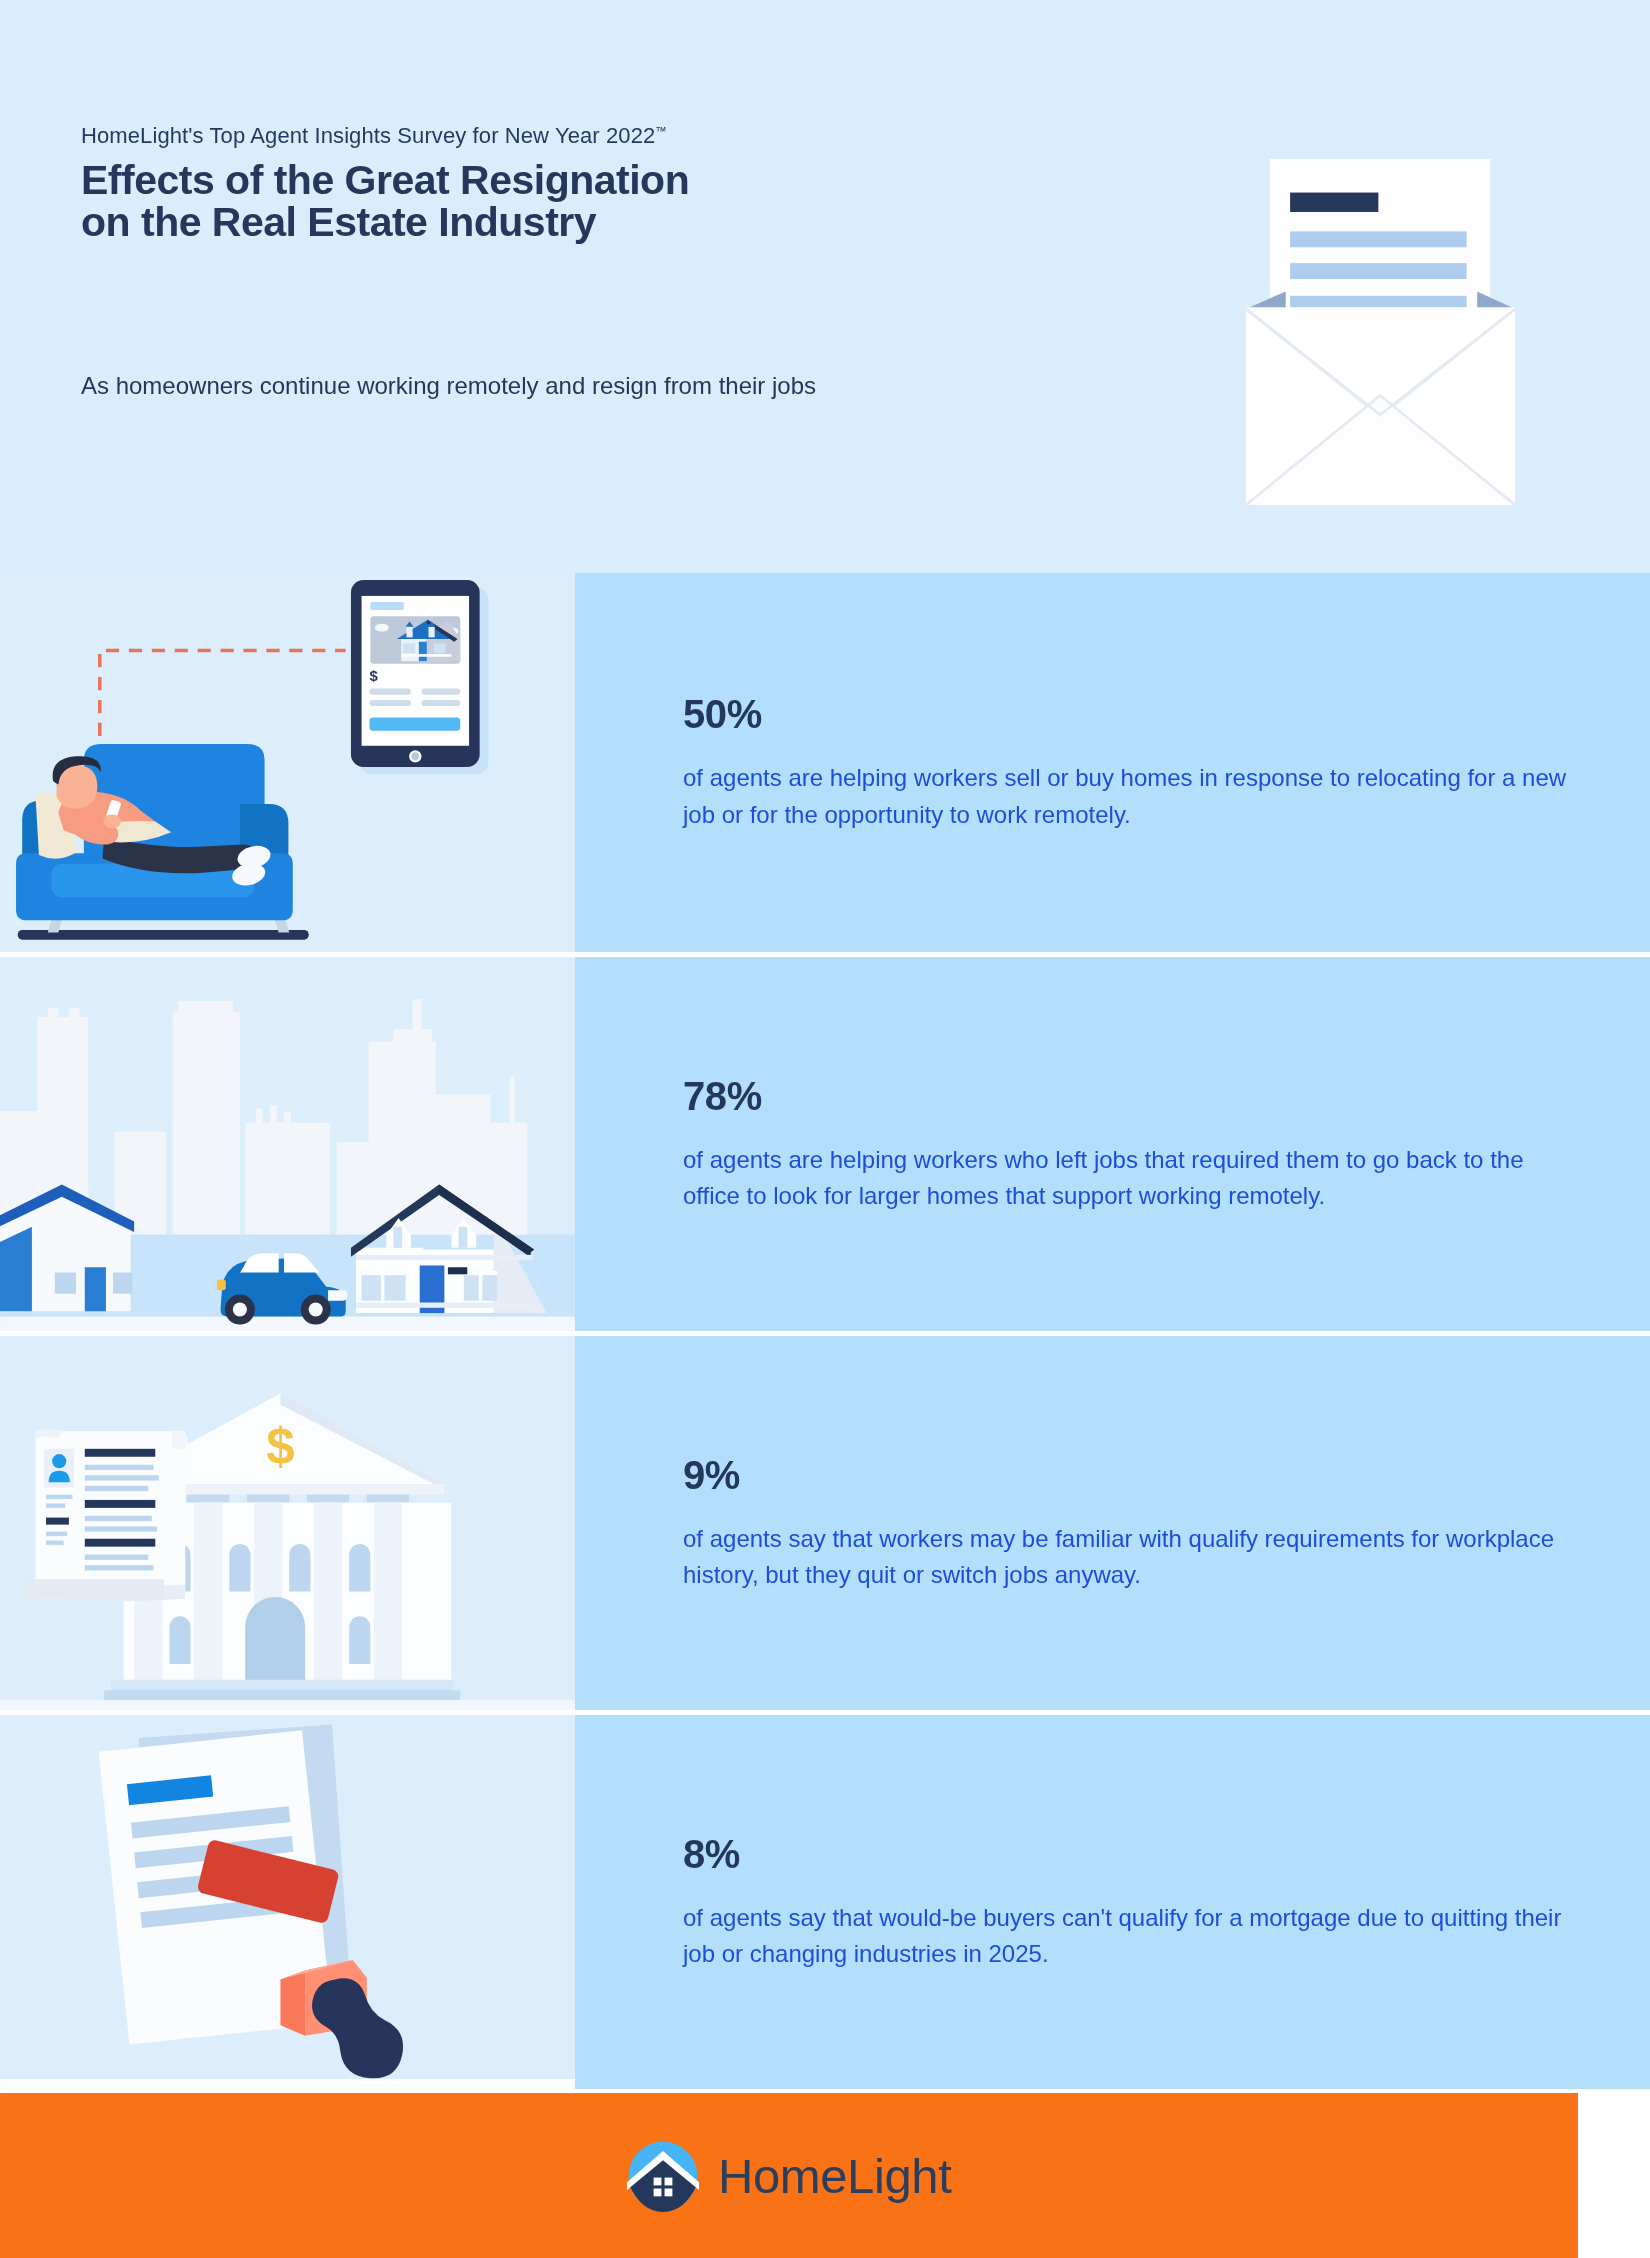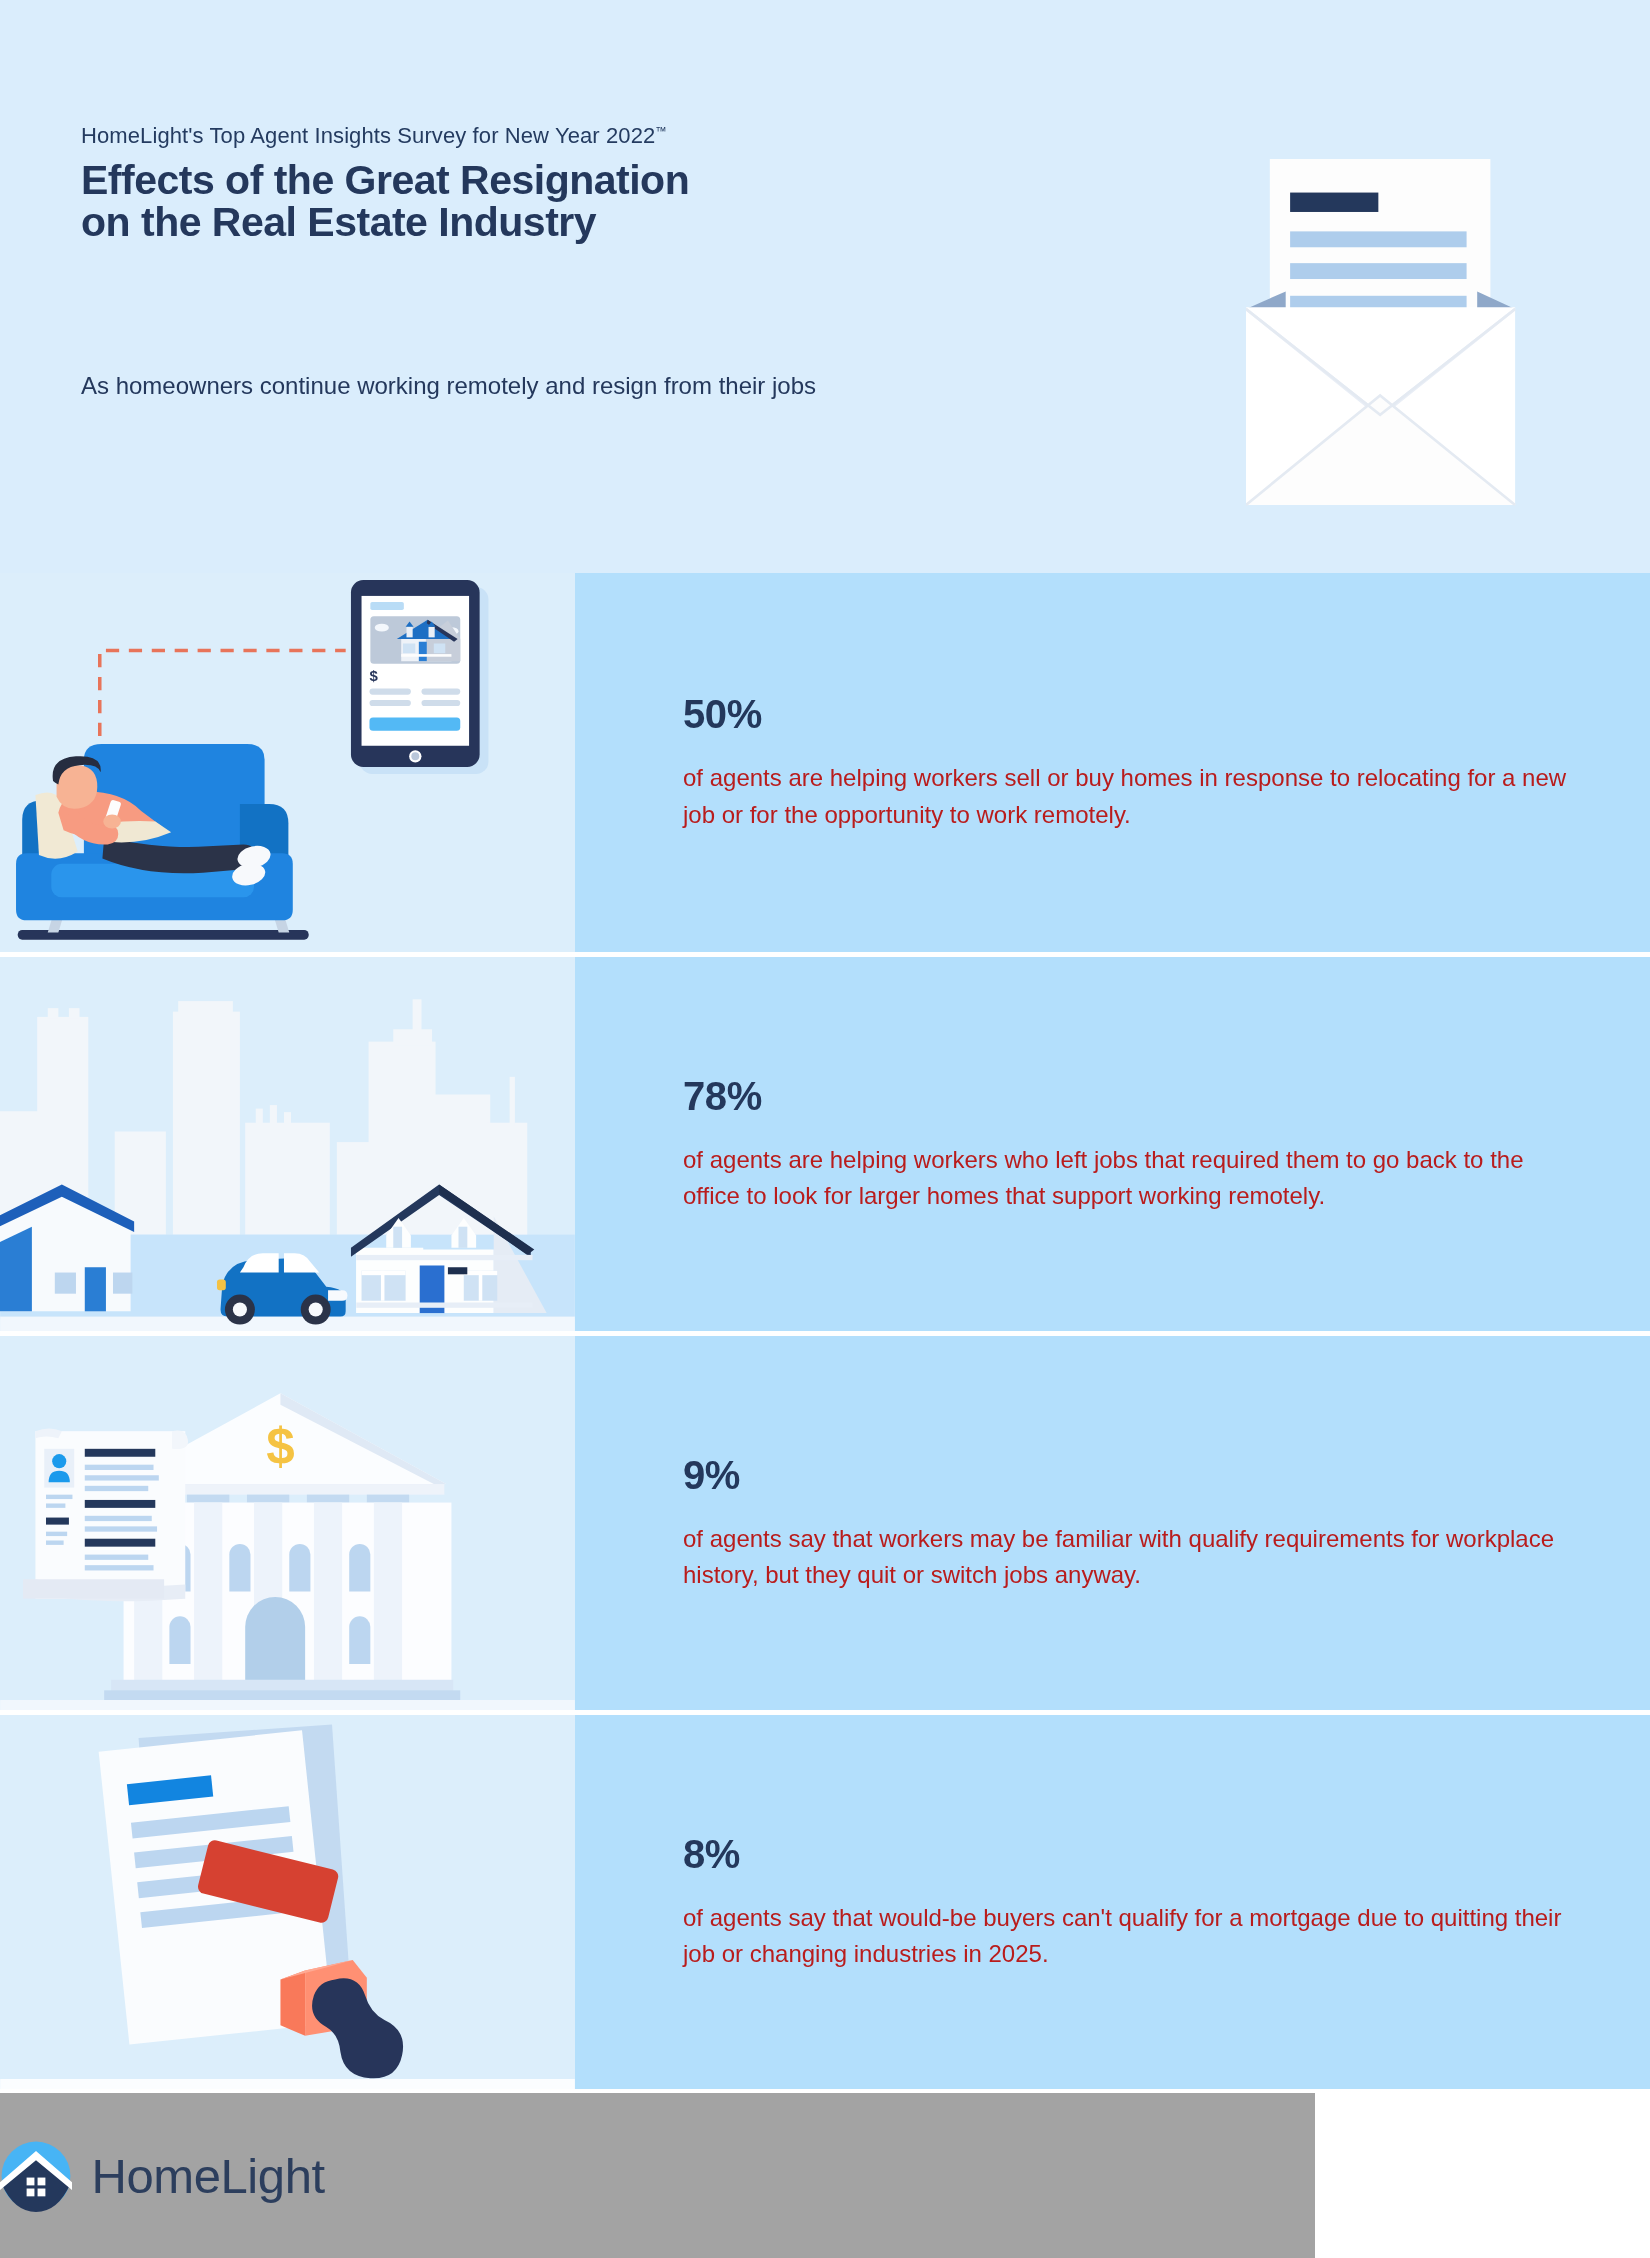--- a/index.html
+++ b/index.html
@@ -55,27 +55,27 @@
   .row .copy {
     position: absolute; left: 575px; top: 0; right: 0; height: 100%;
     background: #b3dffc;
     padding: 0 79px 0 108px;
     display: flex; flex-direction: column; justify-content: center;
   }
   .stat {
     font-size: 40px; font-weight: 700; color: #24385c;
     letter-spacing: -0.4px; margin-bottom: 23px;
   }
-  .desc { font-size: 24px; line-height: 1.52; color: #b91c1c; max-width: 891px; }
+  .desc { font-size: 24px; line-height: 1.52; color: #1d4ed8; max-width: 891px; }
 
   
   .footer {
     position: absolute; left: 0; top: 2093px;
-    width: 1315px; height: 166px; background: #a3a3a3;
-    display: flex; align-items: center; 
+    width: 1578px; height: 166px; background: #f97316;
+    display: flex; align-items: center; justify-content: center;
   }
   .logo-wrap { display: flex; align-items: center; gap: 19.4px; }
   .logo-text {
     font-size: 49px; font-weight: 400; color: #2c3e5d; letter-spacing: -0.4px;
   }
 
   svg { display: block; }
 </style>
 </head>
 <body>

